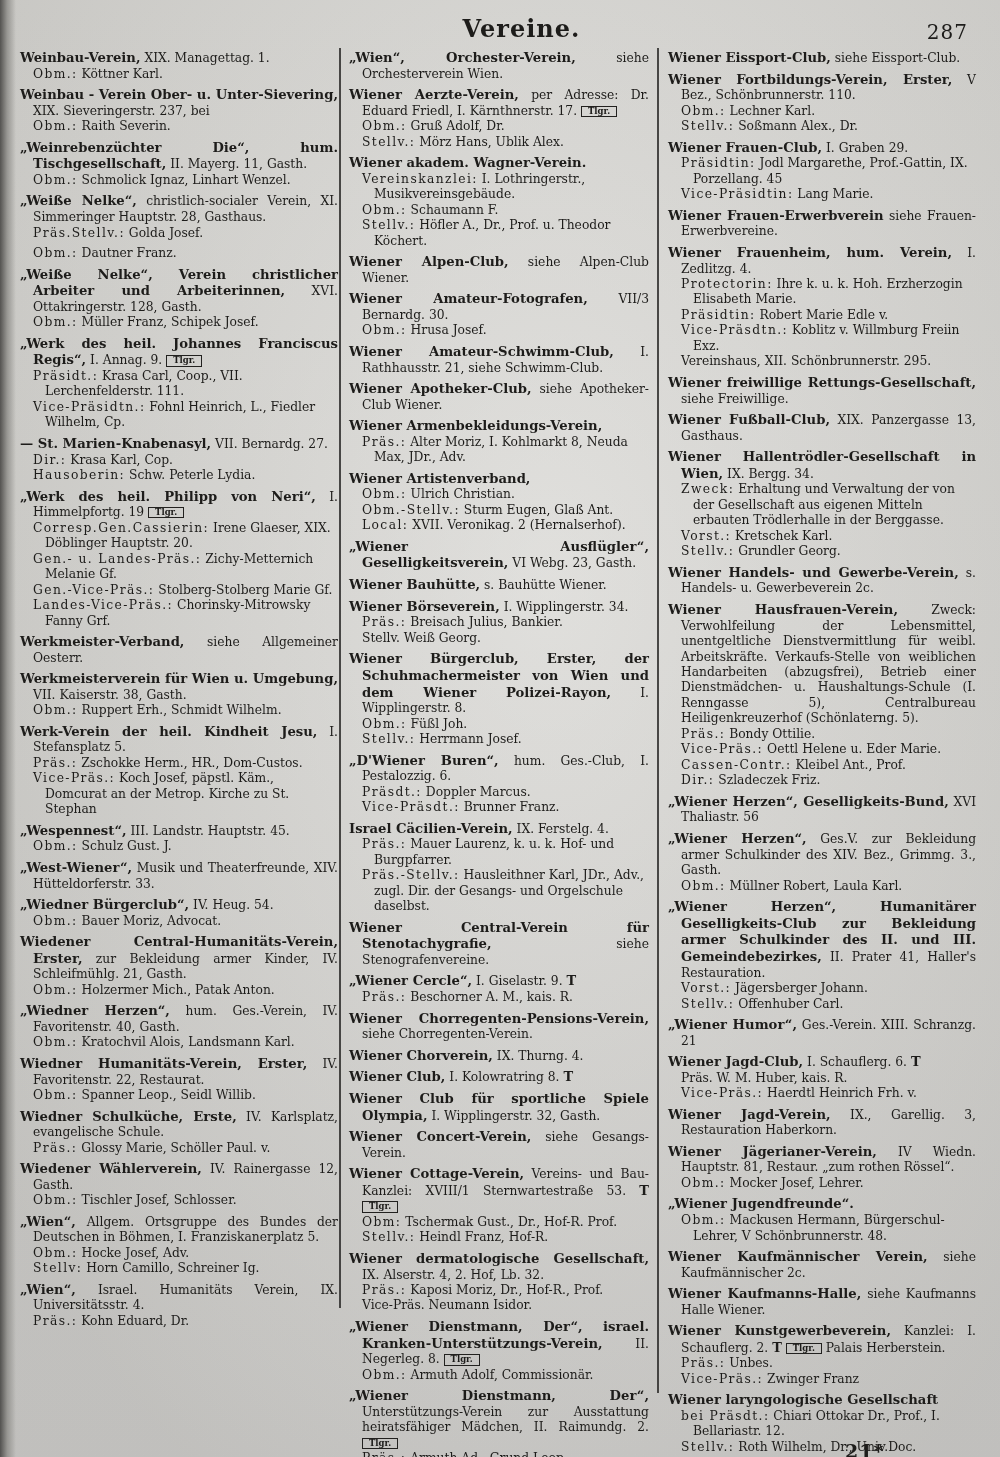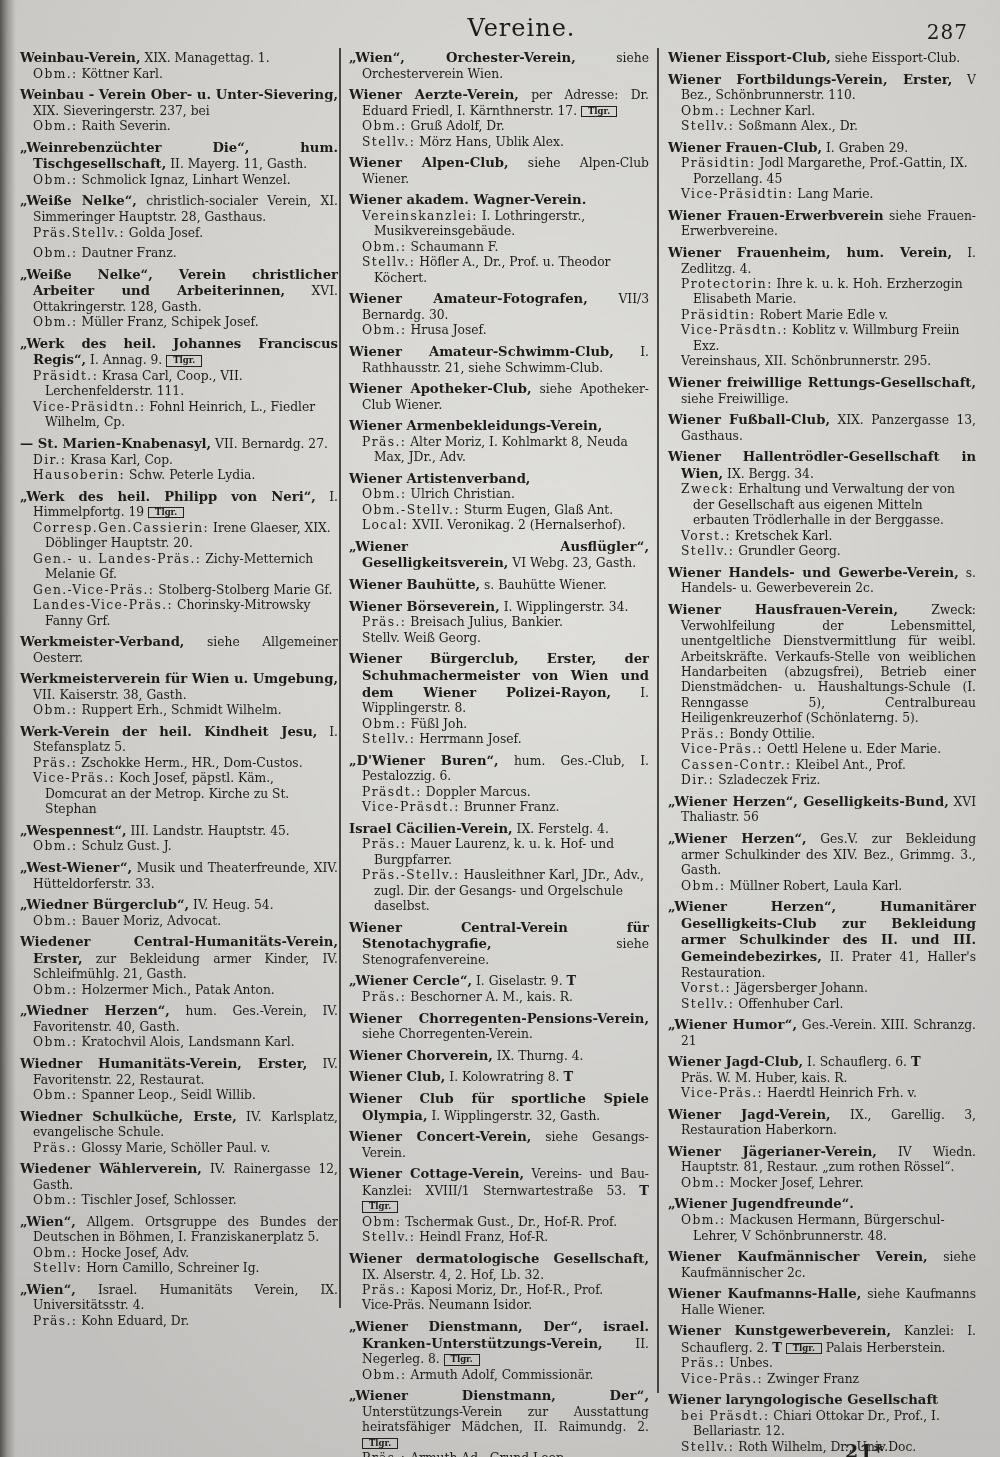--- a/index.html
+++ b/index.html
@@ -18,21 +18,21 @@
   #gutter{
     position:absolute;left:0;top:0;width:16px;height:100%;
     background:linear-gradient(to right,#3f3e3c,#8f8e8a 45%,rgba(190,189,185,0) 100%);
     opacity:.85;
   }
   .vrule{position:absolute;width:2px;background:#2e2d2b;opacity:.85;}
   #rule-1{left:339px;top:48px;height:1260px;}
   #rule-2{left:657px;top:48px;height:1345px;}
   #header-title{
     position:absolute;left:0;right:0;top:14px;text-align:center;
-    font-size:24px;font-weight:normal;letter-spacing:1px;margin-left:43px;
+    font-size:24px;font-weight:bold;letter-spacing:1px;margin-left:43px;
   }
   #page-number{
     position:absolute;top:20px;right:32px;font-size:20px;letter-spacing:1px;
   }
   #footer-mark{
     position:absolute;top:1440px;left:845px;font-size:19px;font-weight:bold;letter-spacing:1px;
   }
   .col{position:absolute;top:50px;}
   #col-0{left:20px;width:318px;}
   #col-1{left:349px;width:300px;}
@@ -165,27 +165,27 @@
 <div class="col" id="col-1">
     <div class="entry">
       <p class="para"><span class="head">„Wien“, Orchester-Verein,</span><span> siehe Orchesterverein Wien.</span></p>
     </div>
     <div class="entry">
       <p class="para"><span class="head">Wiener Aerzte-Verein,</span><span> per Adresse: Dr. Eduard Friedl, I. Kärnthnerstr. 17. <span class="mark-box">Tlgr.</span></span></p>
       <p class="sub"><span class="role">Obm.:</span> Gruß Adolf, Dr.</p>
       <p class="sub"><span class="role">Stellv.:</span> Mörz Hans, Ublik Alex.</p>
     </div>
     <div class="entry">
-      <p class="para"><span class="head">Wiener Alpen-Club,</span><span> siehe Alpen-Club Wiener.</span></p>
-    </div>
-    <div class="entry">
       <p class="para"><span class="head">Wiener akadem. Wagner-Verein.</span></p>
       <p class="sub"><span class="role">Vereinskanzlei:</span> I. Lothringerstr., Musikvereinsgebäude.</p>
       <p class="sub"><span class="role">Obm.:</span> Schaumann F.</p>
       <p class="sub"><span class="role">Stellv.:</span> Höfler A., Dr., Prof. u. Theodor Köchert.</p>
+    </div>
+    <div class="entry">
+      <p class="para"><span class="head">Wiener Alpen-Club,</span><span> siehe Alpen-Club Wiener.</span></p>
     </div>
     <div class="entry">
       <p class="para"><span class="head">Wiener Amateur-Fotografen,</span><span> VII/3 Bernardg. 30.</span></p>
       <p class="sub"><span class="role">Obm.:</span> Hrusa Josef.</p>
     </div>
     <div class="entry">
       <p class="para"><span class="head">Wiener Amateur-Schwimm-Club,</span><span> I. Rathhausstr. 21, siehe Schwimm-Club.</span></p>
     </div>
     <div class="entry">
       <p class="para"><span class="head">Wiener Apotheker-Club,</span><span> siehe Apotheker-Club Wiener.</span></p>

